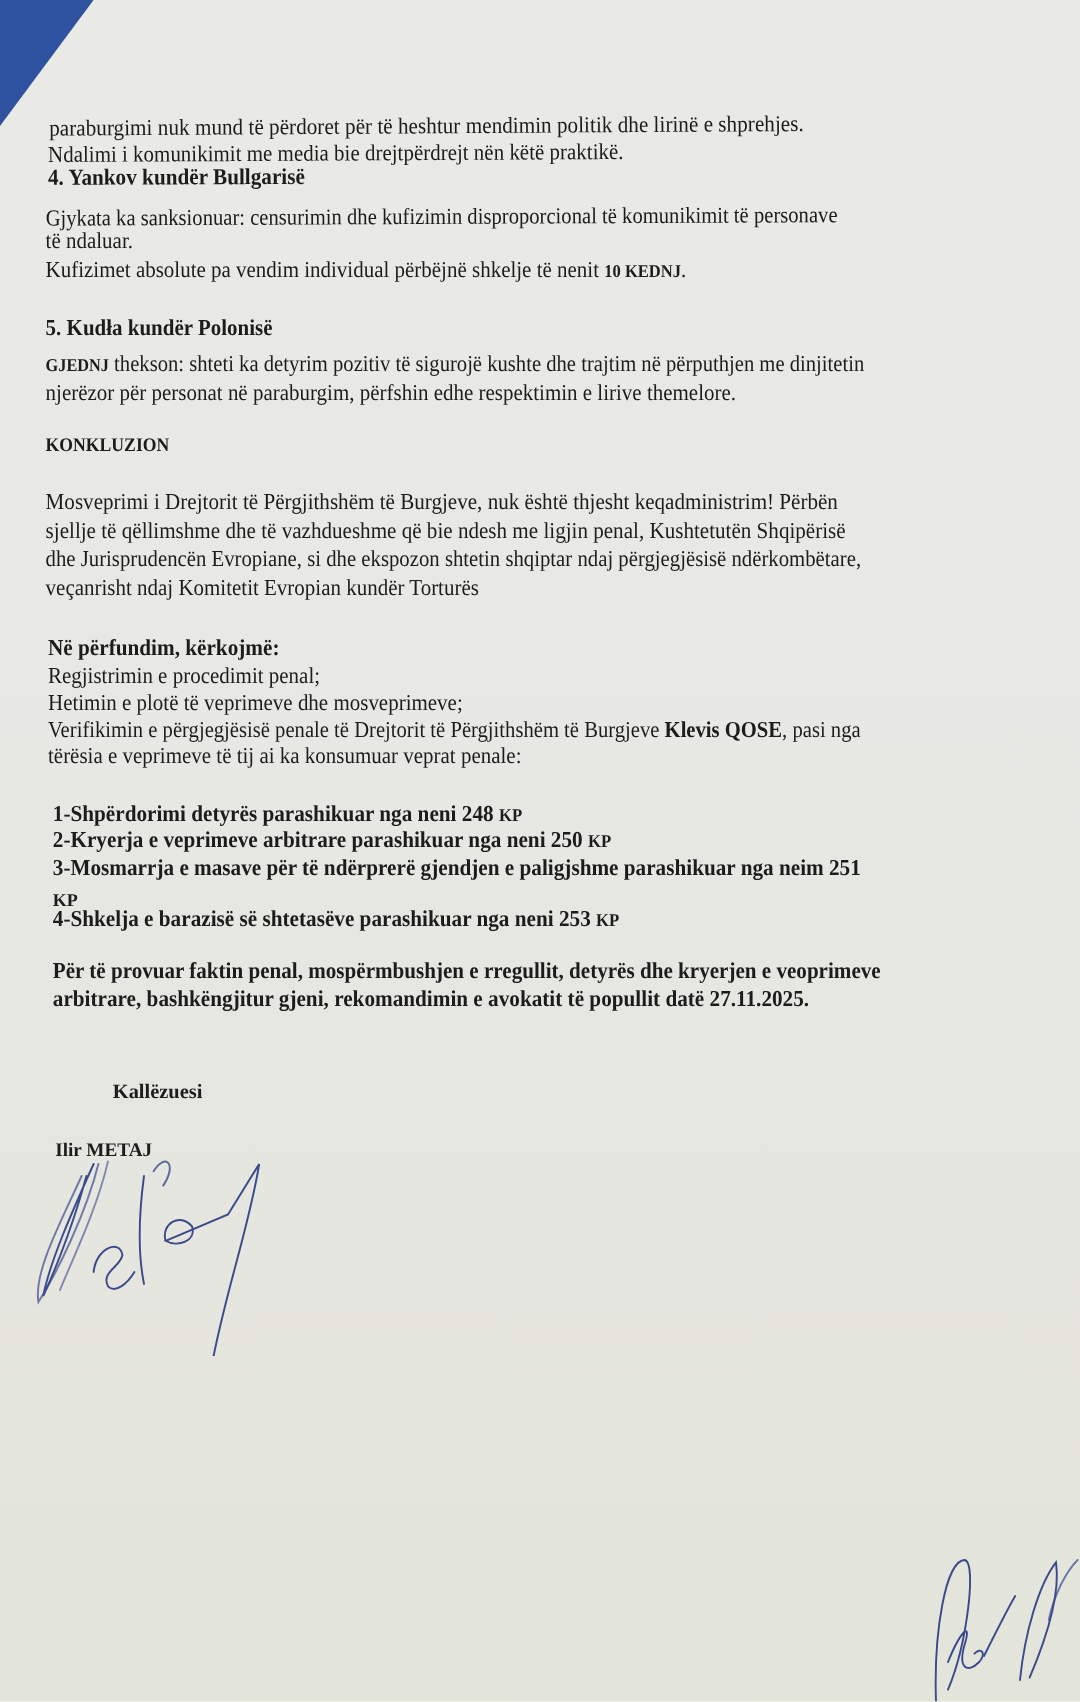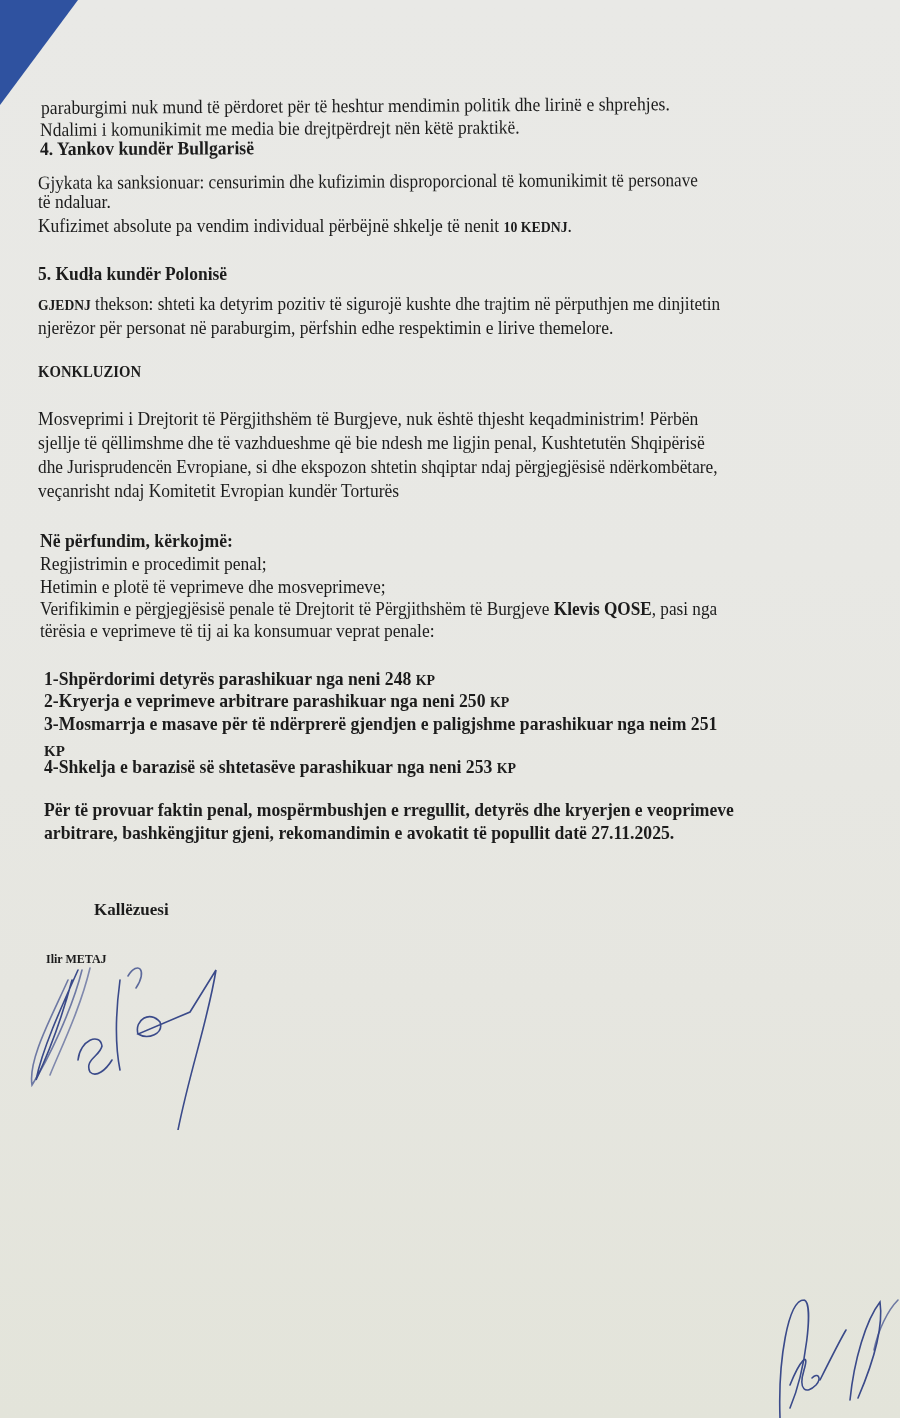--- a/index.html
+++ b/index.html
@@ -90,21 +90,21 @@
   <div class="line b" style="left:44px; top:713px; transform:scaleX(0.93);">3-Mosmarrja e masave për të ndërprerë gjendjen e paligjshme parashikuar nga neim 251</div>
   <div class="line b sm" style="left:44px; top:740px;">KP</div>
   <div class="line b" style="left:44px; top:756px; transform:scaleX(0.93);">
     <span>4-Shkelja e barazisë së shtetasëve parashikuar nga neni 253 </span><span class="sm">KP</span>
   </div>
 
   <div class="line b" style="left:44px; top:799px; transform:scaleX(0.925);">Për të provuar faktin penal, mospërmbushjen e rregullit, detyrës dhe kryerjen e veoprimeve</div>
   <div class="line b" style="left:44px; top:822px; transform:scaleX(0.93);">arbitrare, bashkëngjitur gjeni, rekomandimin e avokatit të popullit datë 27.11.2025.</div>
 
   <div class="line b" style="left:46px; top:899px; font-size:17px;margin-left:48px;">Kallëzuesi</div>
-  <div class="line b" style="left:46px; top:948px; font-size:12px;">Ilir METAJ</div>
+  <div class="line b" style="left:46px; top:948px; font-size:16px;">Ilir METAJ</div>
 
   <svg class="sig" style="left:20px; top:940px;" width="220" height="190" viewBox="0 0 220 190">
     <g fill="none" stroke="#3a4a8a" stroke-width="1.6" stroke-linecap="round">
       <path d="M52 40 C44 70, 30 110, 16 140 C22 110, 40 70, 58 30"></path>
       <path d="M62 30 C52 70, 28 120, 12 145 C8 120, 30 80, 48 40" opacity="0.7"></path>
       <path d="M70 28 C60 70, 40 110, 30 135" opacity="0.6"></path>
       <path d="M58 120 C60 100, 80 92, 82 106 C80 116, 64 120, 70 132 C76 138, 86 130, 92 120"></path>
       <path d="M100 40 C96 70, 94 100, 100 130"></path>
       <path d="M108 36 C118 20, 128 30, 116 48" opacity="0.8"></path>
       <path d="M118 94 C114 80, 130 70, 140 82 C144 94, 128 100, 118 94 L170 72 L196 30 C188 80, 170 130, 158 190"></path>

